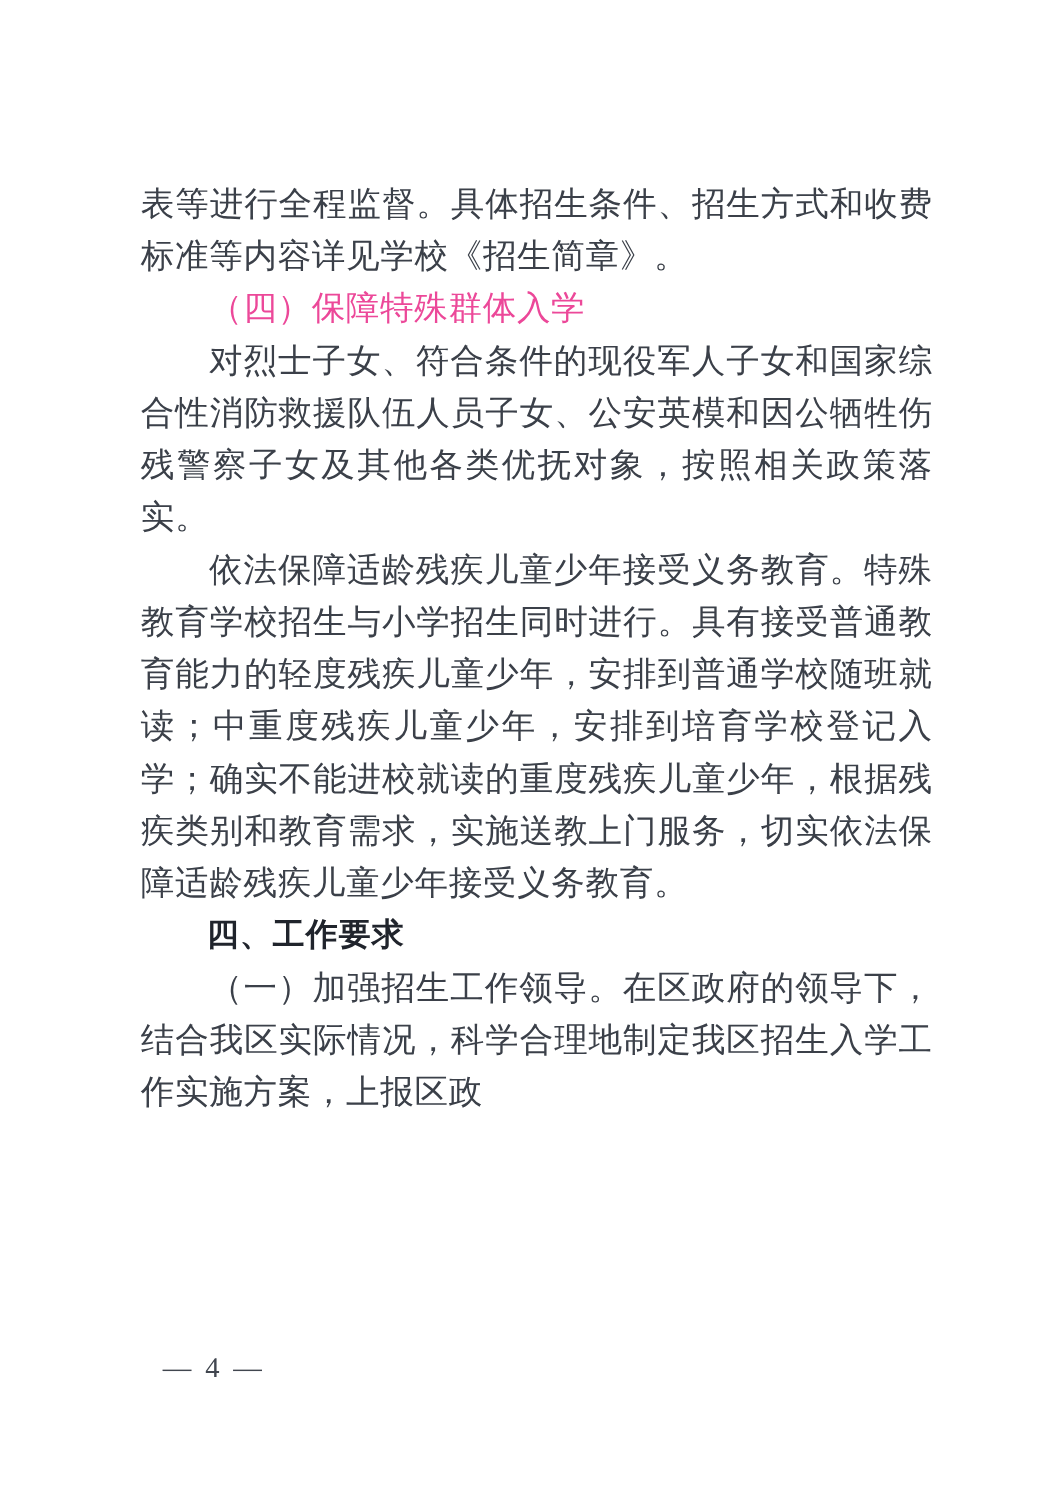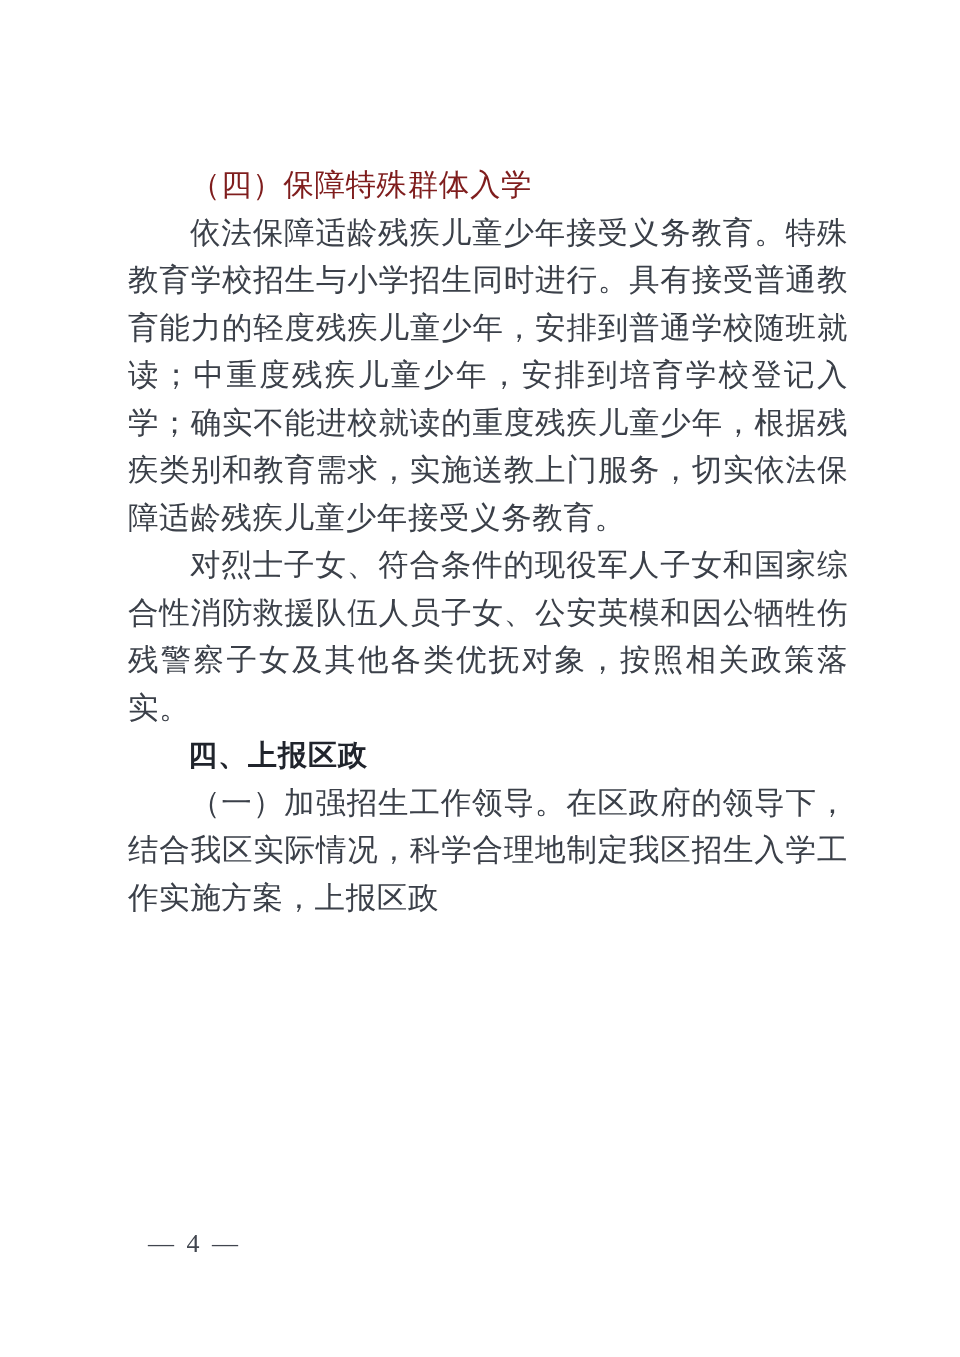--- a/index.html
+++ b/index.html
@@ -37,21 +37,21 @@
     letter-spacing: 0.6px;
     word-break: break-all;
     font-weight: 400;
   }
   .para.no-indent { text-indent: 0; }
 
   
   .sub-heading {
     font-size: 30.5px;
     line-height: 47.5px;
-    color: #7f1d1d;
+    color: #ec4899;
     text-indent: 62px;
     margin: 0;
     letter-spacing: 0.6px;
     font-weight: 500;
   }
 
   
   .section-heading {
     font-family: "Liberation Sans", "DejaVu Sans", sans-serif;
     font-size: 29px;
@@ -75,30 +75,31 @@
     white-space: nowrap;
   }
 </style>
 </head>
 <body>
 
 <div class="page">
 
   <div class="text-block">
 
+    <p class="para no-indent">表等进行全程监督。具体招生条件、招生方式和收费标准等内容详见学校《招生简章》。</p>
 
 
     <p class="sub-heading">（四）保障特殊群体入学</p>
 
 
+    <p class="para">对烈士子女、符合条件的现役军人子女和国家综合性消防救援队伍人员子女、公安英模和因公牺牲伤残警察子女及其他各类优抚对象，按照相关政策落实。</p>
+
     <p class="para">依法保障适龄残疾儿童少年接受义务教育。特殊教育学校招生与小学招生同时进行。具有接受普通教育能力的轻度残疾儿童少年，安排到普通学校随班就读；中重度残疾儿童少年，安排到培育学校登记入学；确实不能进校就读的重度残疾儿童少年，根据残疾类别和教育需求，实施送教上门服务，切实依法保障适龄残疾儿童少年接受义务教育。</p>
 
-    <p class="para">对烈士子女、符合条件的现役军人子女和国家综合性消防救援队伍人员子女、公安英模和因公牺牲伤残警察子女及其他各类优抚对象，按照相关政策落实。</p>
-
-    <p class="section-heading">四、上报区政</p>
+    <p class="section-heading">四、工作要求</p>
 
     <p class="para">（一）加强招生工作领导。在区政府的领导下，结合我区实际情况，科学合理地制定我区招生入学工作实施方案，上报区政</p>
 
   </div>
 
   <div class="footer">— 4 —</div>
 
 </div>
 
 </body></html>

